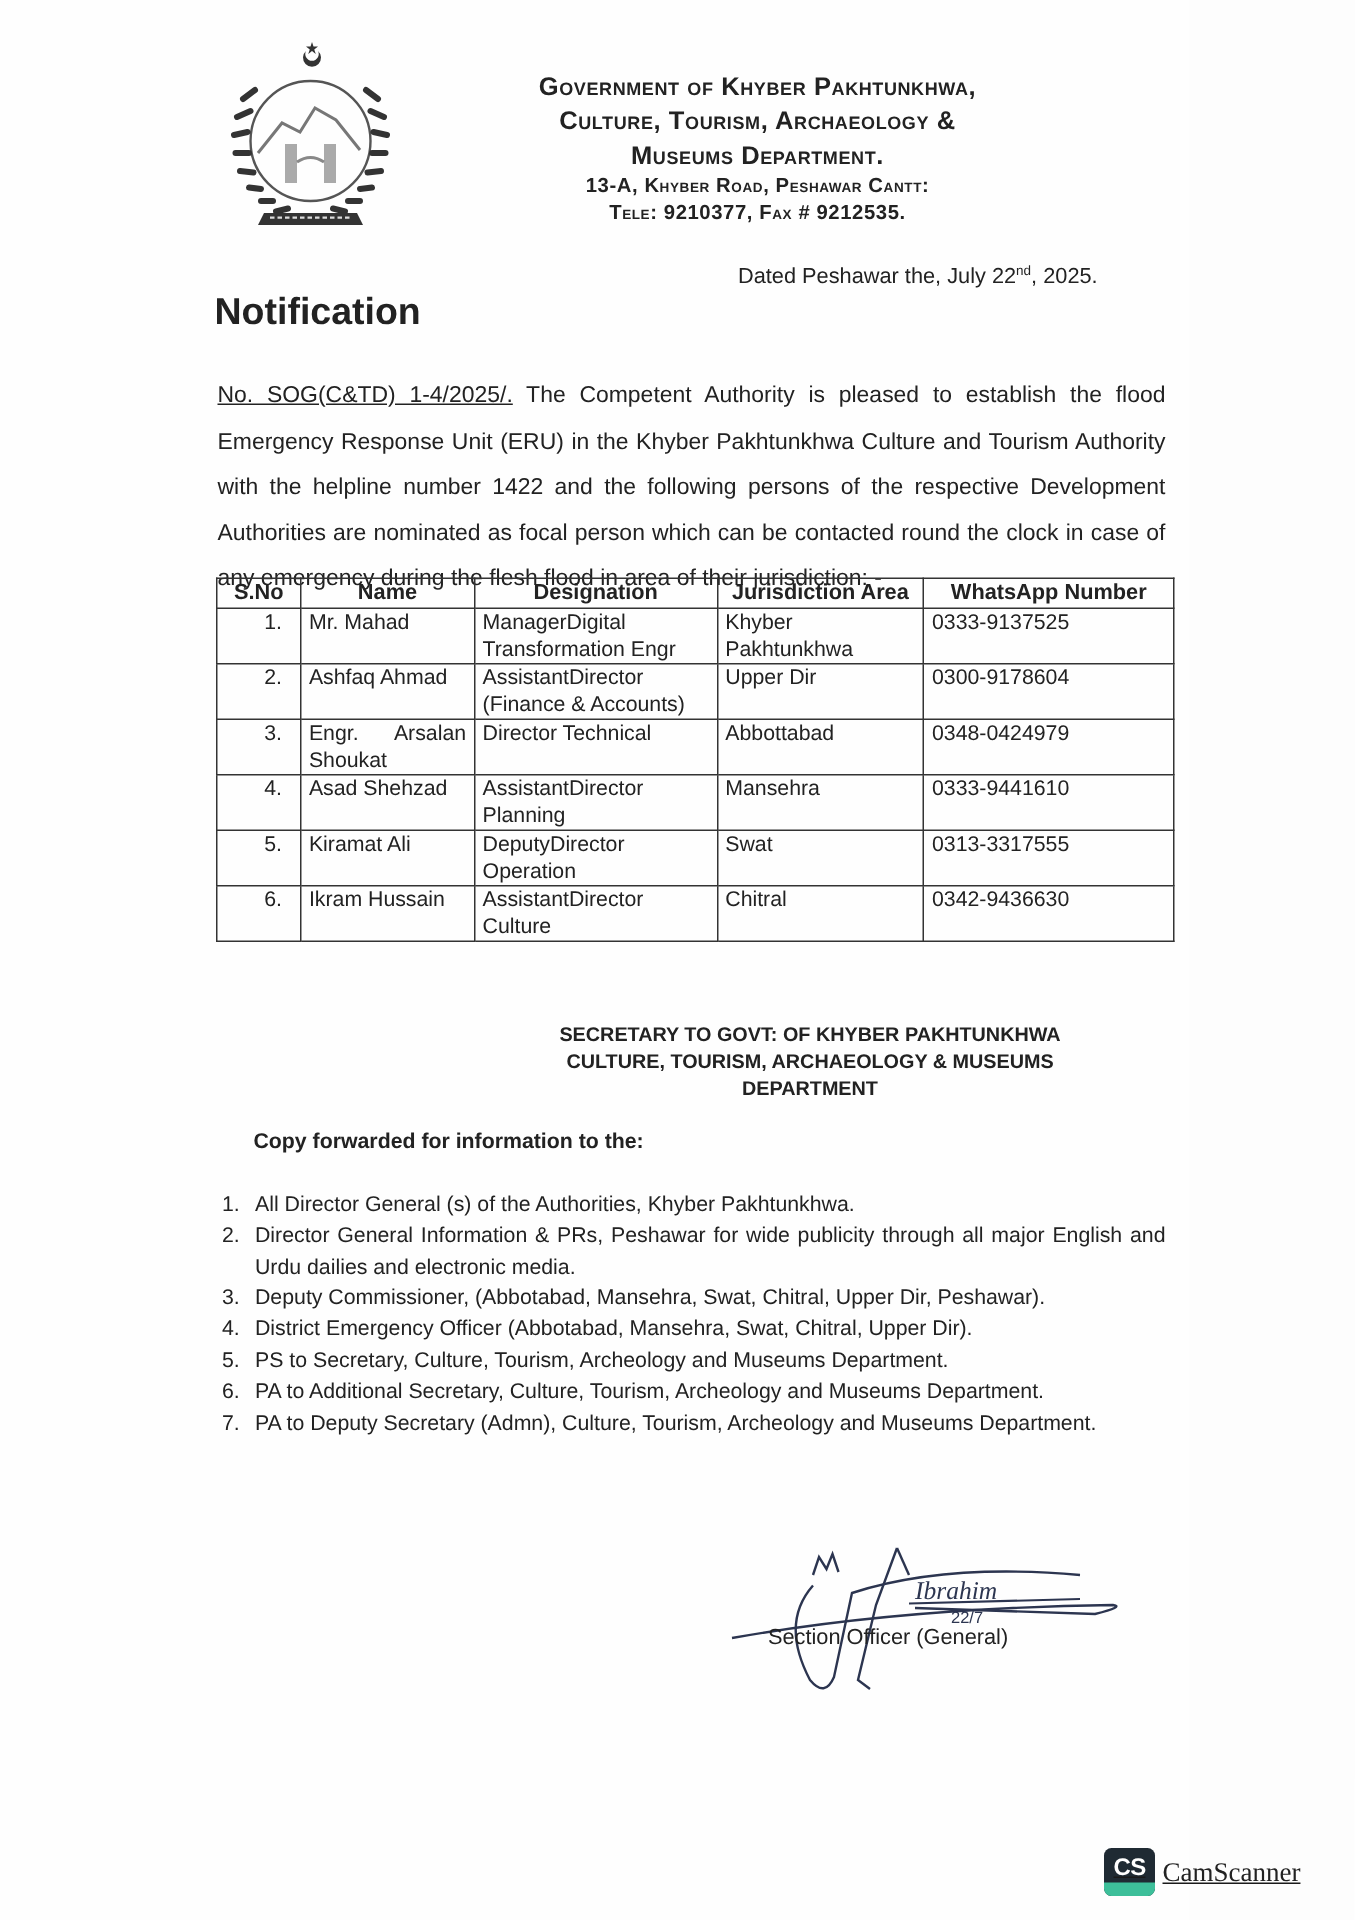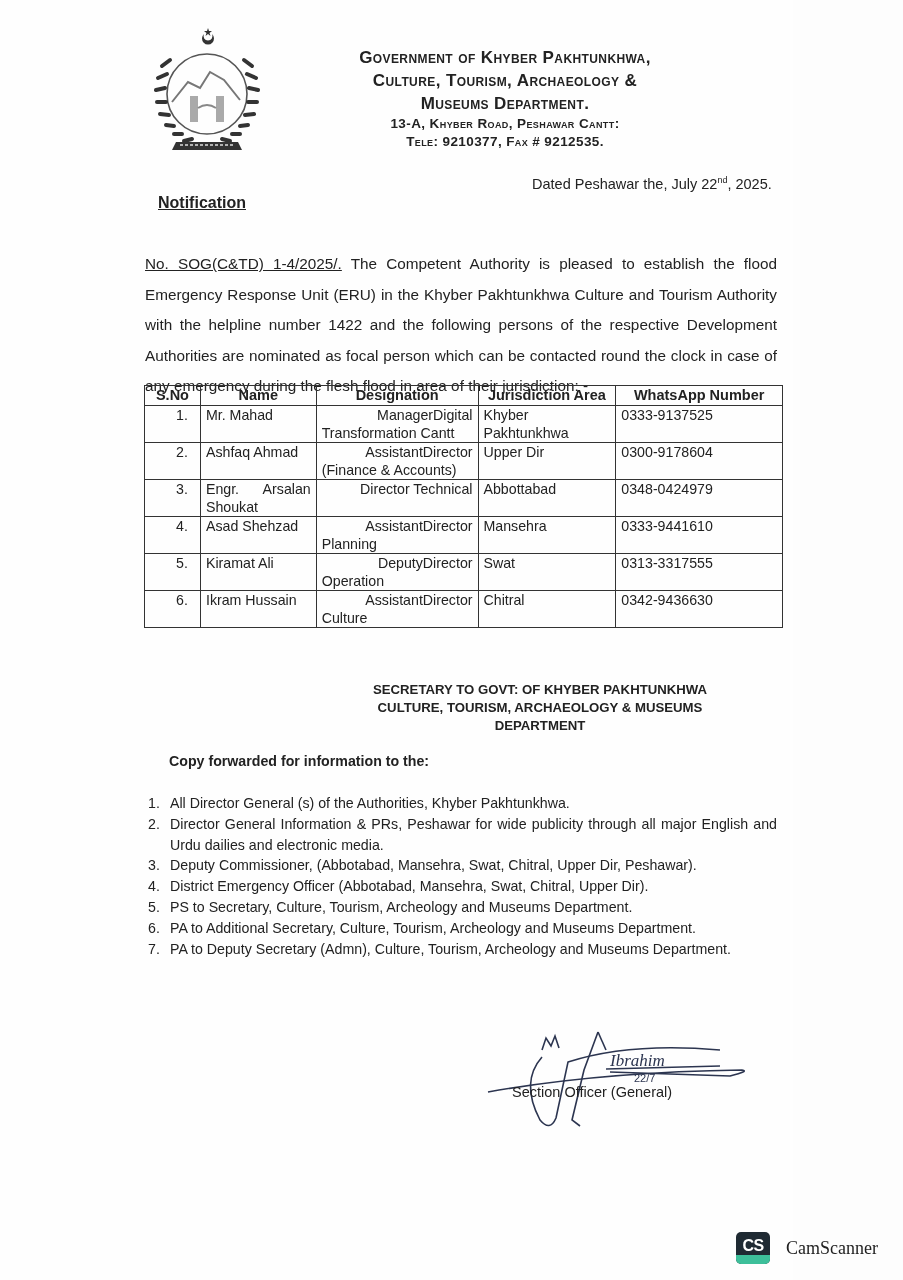--- a/index.html
+++ b/index.html
@@ -7,51 +7,51 @@
   body { position: relative; font-family: "Liberation Sans", sans-serif; color: #1a1a1a; }
 
   .page { position: absolute; left: 0; top: 0; width: 793px; height: 1280px; background: #fefefe; }
 
   
   .logo { position: absolute; left: 148px; top: 26px; width: 118px; height: 128px; }
   .lh { position: absolute; left: 290px; top: 46px; width: 430px; text-align: center; font-weight: bold; color: #222; }
   .lh .l1, .lh .l2, .lh .l3 { font-size: 17px; line-height: 23px; font-variant: small-caps; letter-spacing: 0.4px; }
   .lh .l4, .lh .l5 { font-size: 13.5px; line-height: 18px; font-variant: small-caps; letter-spacing: 0.4px; }
 
-  .dated { position: absolute; left: 532px; top: 175px; font-size: 14.5px; color: #222; }
+  .dated { position: absolute; left: 492px; top: 175px; font-size: 14.5px; color: #222; }
   .dated sup { font-size: 9px; }
 
-  .heading { position: absolute; left: 158px; top: 194px; font-size: 16px; font-weight: bold; text-decoration: underline; color: #222; }
+  .heading { position: absolute; left: 143px; top: 194px; font-size: 25px; font-weight: bold; color: #222; }
 
   .para { position: absolute; left: 145px; top: 249px; width: 632px; font-size: 15.3px; line-height: 30.5px; text-align: justify; color: #222; }
   .para .ref { text-decoration: underline; }
 
   
   table.focal { position: absolute; left: 144px; top: 385px; width: 639px; border-collapse: collapse; font-size: 14.2px; color: #222; }
   table.focal th, table.focal td { border: 1.5px solid #333; padding: 0 5px; vertical-align: top; line-height: 18px; }
   table.focal th { font-weight: bold; text-align: center; height: 20px; font-size: 14.5px; }
   table.focal th.c-sno { text-align: center; margin-left: 48px; }
   table.focal td { height: 36px; }
   table.focal td.c-sno { text-align: right; padding-right: 12px; }
   .desig { text-align: justify; text-align-last: left; }
-  .desig .first { display: flex; justify-content: flex-end; }
+  .desig .first { display: flex; justify-content: flex-start; }
 
   .secretary { position: absolute; left: 330px; top: 681px; width: 420px; text-align: center; font-size: 13.2px; font-weight: bold; line-height: 18px; color: #222; }
 
   .copy-title { position: absolute; left: 145px; top: 753px; font-size: 14.2px; font-weight: bold; color: #222; margin-left: 24px; }
 
   ol.copy { position: absolute; left: 145px; top: 793px; width: 632px; list-style: none; font-size: 14.2px; line-height: 20.8px; color: #222; }
   ol.copy li { display: flex; }
   ol.copy li .num { width: 25px; flex: 0 0 25px; padding-left: 3px; }
   ol.copy li .txt { flex: 1; text-align: justify; }
 
   .signature { position: absolute; left: 480px; top: 1022px; width: 290px; height: 110px; }
   .sig-title { position: absolute; left: 512px; top: 1084px; font-size: 14.5px; font-weight: normal; color: #222; }
 
-  .cs-badge { position: absolute; left: 736px; top: 1232px; display: flex; align-items: center; gap: 16px; }
+  .cs-badge { position: absolute; left: 736px; top: 1232px; display: flex; align-items: center; gap: 5px; text-decoration: underline; }
   .cs-logo { width: 34px; height: 32px; border-radius: 5px; background: #1f2a33; position: relative; overflow: hidden; display: flex; align-items: center; justify-content: center; color: #fff; font-weight: bold; font-size: 16px; letter-spacing: -0.5px; }
   .cs-logo::after { content: ""; position: absolute; left: 0; right: 0; bottom: 0; height: 9px; background: #3dbf9a; }
   .cs-logo span { position: relative; z-index: 1; margin-top: -5px; }
   .cs-text { font-family: "Liberation Serif", serif; font-size: 18px; color: #222; }
 </style>
 </head>
 <body>
 
 <div class="page">
 
@@ -124,21 +124,21 @@
     </thead>
     <tbody>
       <tr>
         <td class="c-sno">1.</td>
         <td>Mr. Mahad</td>
         <td class="desig">
             <div class="first">
               <span>Manager</span>
               <span>Digital</span>
             </div>
-            <div>Transformation Cantt</div>
+            <div>Transformation Engr</div>
           </td>
         <td>Khyber Pakhtunkhwa</td>
         <td>0333-9137525</td>
       </tr>
       <tr>
         <td class="c-sno">2.</td>
         <td>Ashfaq Ahmad</td>
         <td class="desig">
             <div class="first">
               <span>Assistant</span>

